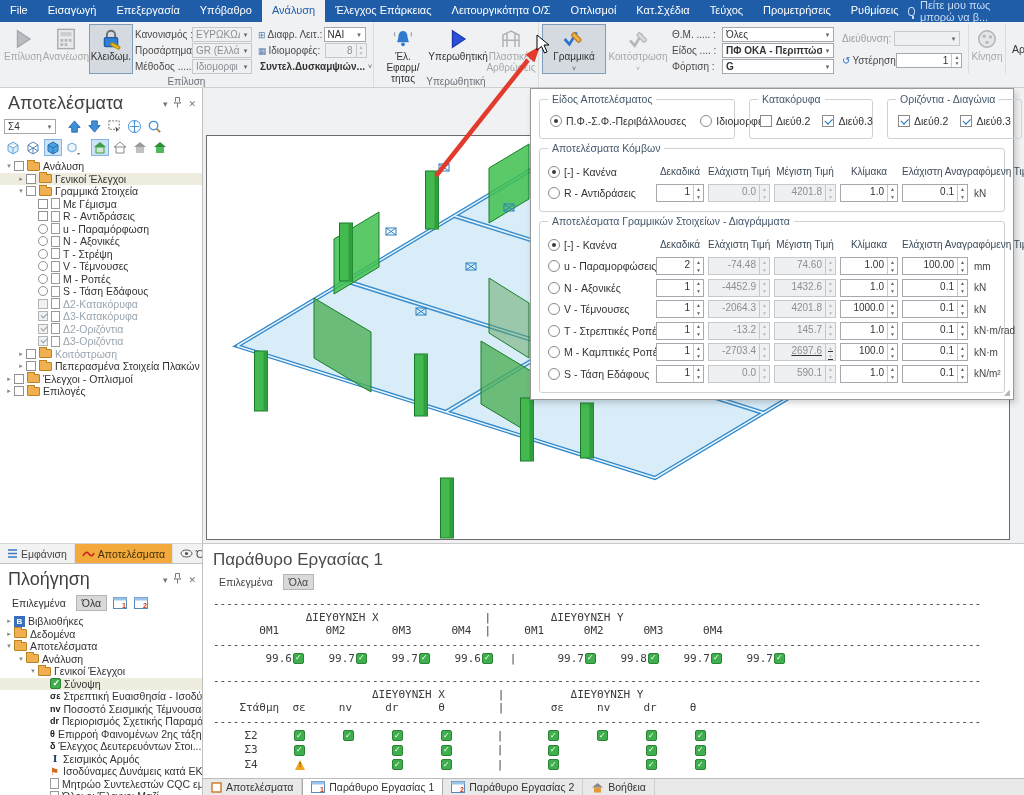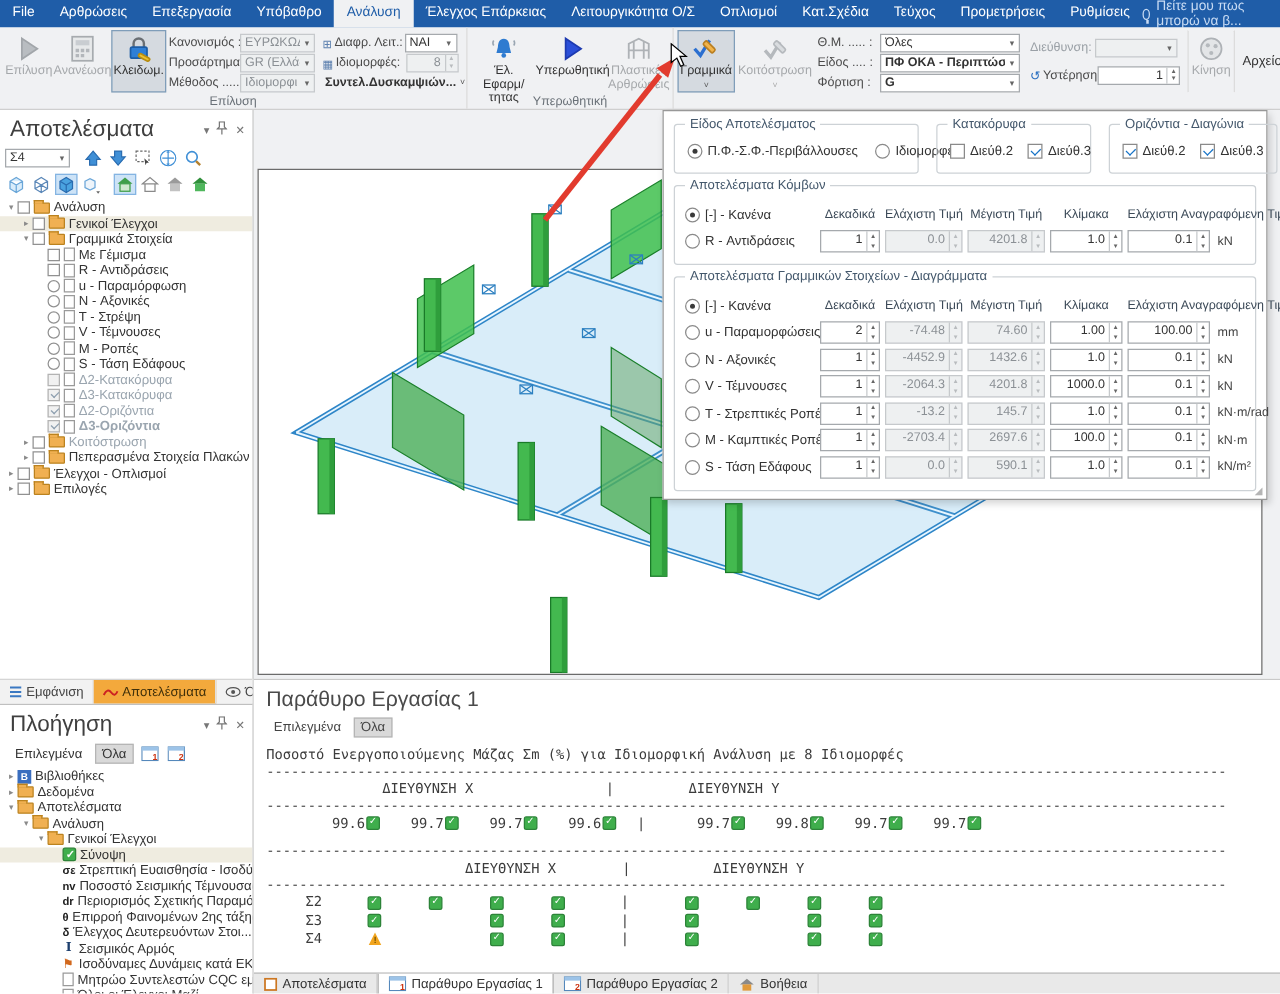--- a/index.html
+++ b/index.html
@@ -128,21 +128,21 @@
 
 .red-arrow { position:absolute; left:428px; top:24px; z-index:60; pointer-events:none; }
 .cursor { position:absolute; left:536px; top:34px; z-index:70; pointer-events:none; }
 </style>
 </head>
 <body>
 
 <div class="tabbar">
   <div class="tabs" id="rtabs">
       <div class="tb-tab">File</div>
-      <div class="tb-tab">Αρθρώσεις</div>
+      <div class="tb-tab">Εισαγωγή</div>
       <div class="tb-tab">Επεξεργασία</div>
       <div class="tb-tab">Υπόβαθρο</div>
       <div class="tb-tab sel">Ανάλυση</div>
       <div class="tb-tab">Έλεγχος Επάρκειας</div>
       <div class="tb-tab">Λειτουργικότητα Ο/Σ</div>
       <div class="tb-tab">Οπλισμοί</div>
       <div class="tb-tab">Κατ.Σχέδια</div>
       <div class="tb-tab">Τεύχος</div>
       <div class="tb-tab">Προμετρήσεις</div>
       <div class="tb-tab">Ρυθμίσεις</div>
@@ -258,21 +258,21 @@
           <svg width="24" height="22" viewBox="0 0 18 16">
             <path d="M3 14 V5 L9 2 L15 5 V14 M3 9 H15 M6 3.5 V14 M12 3.5 V14" fill="none" stroke="#aeb2b6" stroke-width="1.1"></path>
           </svg>
         </span>
       <span>Πλαστικές Αρθρώσεις</span>
     </div>
     <div class="glabel">Υπερωθητική</div>
   </div>
 
   <div class="rgroup" style="border-right:none">
-    <div class="rbtn pressed" style="width:46px">
+    <div class="rbtn pressed" style="width:64px">
       <span>
           <svg width="24" height="22" viewBox="0 0 18 16">
             <path d="M2 8 L5.5 12 L11 3" fill="none" stroke="#2b6fd0" stroke-width="2"></path>
             <rect x="9" y="3" width="8" height="3" rx="1" transform="rotate(45 9 3)" fill="#f2b34a" stroke="#b97f22"></rect>
           </svg>
         </span>
       <span>Γραμμικά</span>
       <span style="font-size:7px;color:#555">˅</span>
     </div>
     <div class="rbtn disabled" style="width:64px">
@@ -529,21 +529,21 @@
           <div class="trow gray" style="padding-left: 28px;">
             <span class="texp"></span>
             <span class="tchk graychk"></span>
             <span class="tdoc"></span>
             <span style="overflow: hidden;">Δ2-Οριζόντια</span>
           </div>
           <div class="trow gray" style="padding-left: 28px;">
             <span class="texp"></span>
             <span class="tchk graychk"></span>
             <span class="tdoc"></span>
-            <span style="overflow: hidden; font-weight: bold;">Δ3-Οριζόντια</span>
+            <span style="overflow: hidden;">Δ3-Οριζόντια</span>
           </div>
           <div class="trow gray" style="padding-left: 16px;">
             <span class="texp">▸</span>
             <span class="tchk"></span>
             <span class="tfold"></span>
             <span style="overflow: hidden;">Κοιτόστρωση</span>
           </div>
           <div class="trow" style="padding-left: 16px;">
             <span class="texp">▸</span>
             <span class="tchk"></span>
@@ -811,38 +811,39 @@
       </div>
     </div>
 
     <div class="workspace">
       <div class="ws-title">Παράθυρο Εργασίας 1</div>
       <div class="ws-filters">
         <span class="flatbtn">Επιλεγμένα</span>
         <span class="flatbtn pressed">Όλα</span>
       </div>
       <div class="ws-content" id="wsContent">
-          <div class="mline">Ποσοστό Ενεργοποιούμενης Μάζας Σm (%) για Ιδιομορφική Ανάλυση με 8 Ιδιομορφές</div>
           <div class="mline">--------------------------------------------------------------------------------------------------------------------</div>
           <div class="mline">              ΔΙΕΥΘΥΝΣΗ X                |         ΔΙΕΥΘΥΝΣΗ Y</div>
+          <div class="mline">       ΘΜ1       ΘΜ2       ΘΜ3      ΘΜ4  |     ΘΜ1      ΘΜ2      ΘΜ3      ΘΜ4</div>
           <div class="mline">--------------------------------------------------------------------------------------------------------------------</div>
           <div class="r1vals">
             <span class="r1cell"><span>99.6</span><span class="chk"></span></span>
             <span class="r1cell"><span>99.7</span><span class="chk"></span></span>
             <span class="r1cell"><span>99.7</span><span class="chk"></span></span>
             <span class="r1cell"><span>99.6</span><span class="chk"></span></span>
             <span class="r1sep">|</span>
             <span class="r1cell"><span>99.7</span><span class="chk"></span></span>
             <span class="r1cell"><span>99.8</span><span class="chk"></span></span>
             <span class="r1cell"><span>99.7</span><span class="chk"></span></span>
             <span class="r1cell"><span>99.7</span><span class="chk"></span></span>
           </div>
           <div style="height: 9px;"></div>
           <div class="mline">--------------------------------------------------------------------------------------------------------------------</div>
           <div class="mline">                        ΔΙΕΥΘΥΝΣΗ X        |          ΔΙΕΥΘΥΝΣΗ Y</div>
+          <div class="mline">    Στάθμη  σε     nv     dr      θ        |       σε     nv     dr     θ</div>
           <div class="mline">--------------------------------------------------------------------------------------------------------------------</div>
           <div class="r2row">
             <span class="r2label">Σ2</span>
             <span class="r2cell"><span class="chk"></span></span>
             <span class="r2cell"><span class="chk"></span></span>
             <span class="r2cell"><span class="chk"></span></span>
             <span class="r2cell"><span class="chk"></span></span>
             <span class="r2sep">|</span>
             <span class="r2cell"><span class="chk"></span></span>
             <span class="r2cell"><span class="chk"></span></span>
@@ -1211,21 +1212,21 @@
               <span>▼</span>
             </span>
           </span>
           <span class="num num18 dis" style="width: 100%;">
             <span class="val">-2703.4</span>
             <span class="spb">
               <span>▲</span>
               <span>▼</span>
             </span>
           </span>
-          <span class="num num18 dis" style="width: 100%;">
+          <span class="num num18 dis" style="width: 100%; text-decoration: underline;">
             <span class="val">2697.6</span>
             <span class="spb">
               <span>▲</span>
               <span>▼</span>
             </span>
           </span>
           <span class="num num18" style="width: 100%;">
             <span class="val">100.0</span>
             <span class="spb">
               <span>▲</span>

